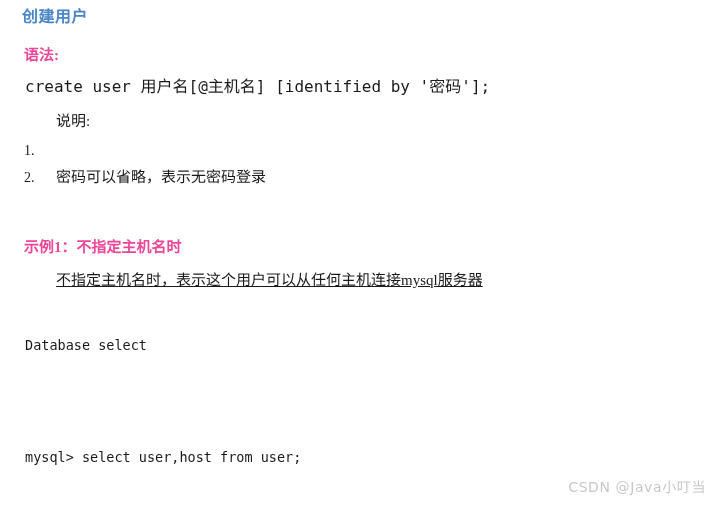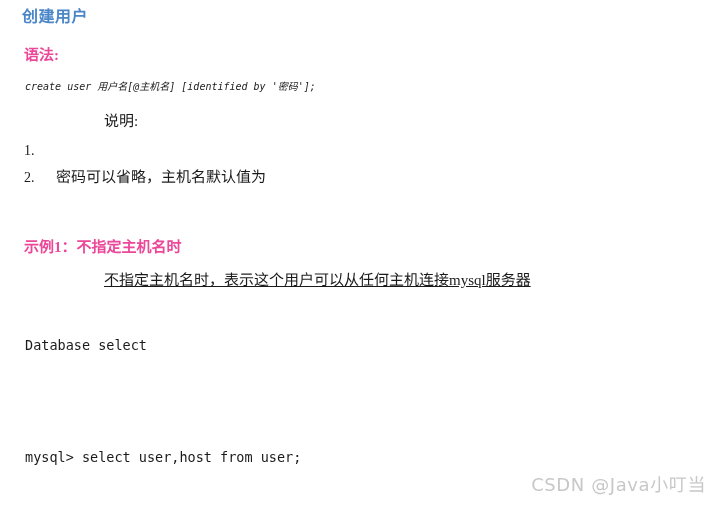--- a/index.html
+++ b/index.html
@@ -56,31 +56,30 @@
   
   .code-line {
     position: absolute;
     font-family: "DejaVu Sans Mono", "Liberation Mono", monospace;
     font-size: 13.5px;
     line-height: 18px;
     color: #1a1a1a;
     white-space: pre;
     letter-spacing: 0px;
   }
-  .code-line.syntax-code { left: 25px; top: 78px; font-size: 10px; font-style: italic; }
+  .code-line.syntax-code { left: 25px; top: 78px; font-size: 16px; }
 
   
   .para {
     position: absolute;
     font-family: "Liberation Serif", "DejaVu Serif", serif;
     font-size: 15px;
     line-height: 22px;
     color: #1a1a1a;
     white-space: nowrap;
-    margin-left: 48px;
   }
   .para.note-label { left: 56px; top: 110px; }
   .para.example-desc { left: 56px; top: 269px; text-decoration: underline; }
 
   
   .ordered-list {
     position: absolute;
     left: 24px;
     top: 138px;
     width: 660px;
@@ -116,21 +115,21 @@
   }
   .terminal .tline { display: block; height: 18.6px; }
   .terminal .tline.blank { color: transparent; }
 
   
   .watermark {
     position: absolute;
     right: 18px;
     bottom: 14px;
     font-family: "DejaVu Sans", "Liberation Sans", sans-serif;
-    font-size: 18px;
+    font-size: 14px;
     color: #c8c8c8;
     letter-spacing: 0.6px;
     white-space: nowrap;
     user-select: none;
   }
 </style>
 </head>
 <body>
 
 <div class="page">
@@ -142,21 +141,21 @@
   <div class="code-line syntax-code">create user 用户名[@主机名] [identified by '密码'];</div>
 
   <div class="para note-label">说明:</div>
 
   <div class="ordered-list">
     <div class="list-row">
       <span class="list-marker">1.</span>
     </div>
     <div class="list-row">
       <span class="list-marker">2.</span>
-      <span class="list-text">密码可以省略，主机名默认值为</span>
+      <span class="list-text">密码可以省略，表示无密码登录</span>
     </div>
   </div>
 
   <div class="sub-heading example">示例1：不指定主机名时</div>
 
   <div class="para example-desc">不指定主机名时，表示这个用户可以从任何主机连接mysql服务器</div>
 
   <div class="terminal">
     <span class="tline">Database select</span>
     <span class="tline blank"> </span>

